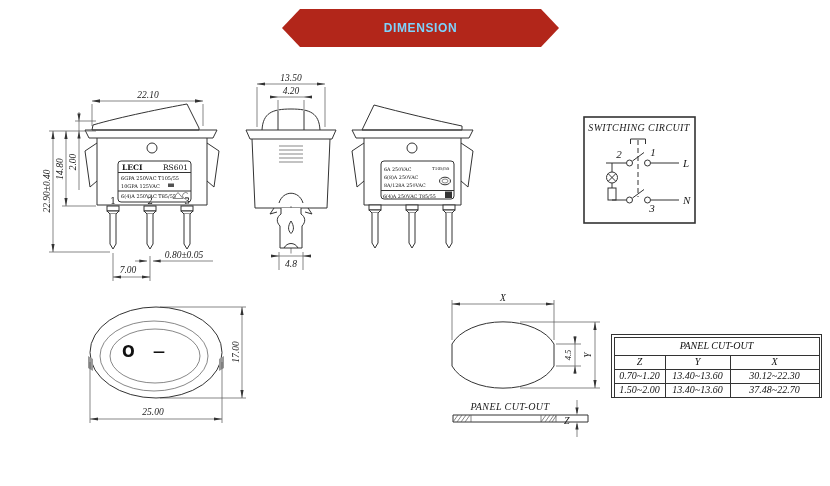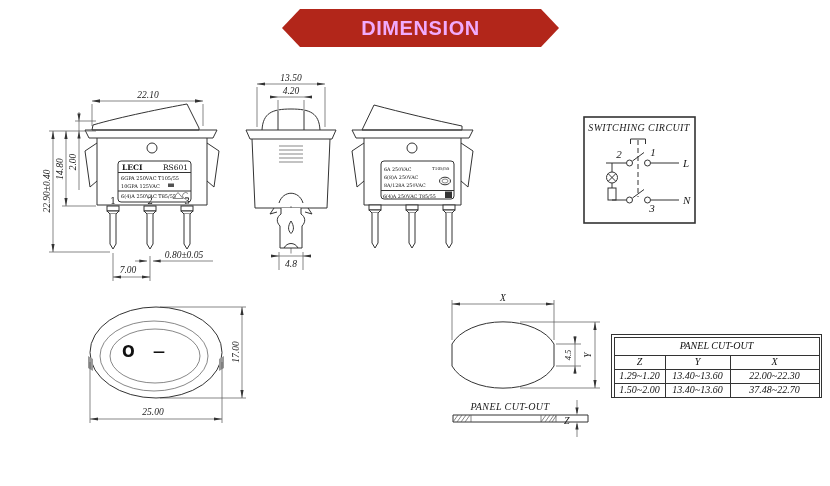--- a/index.html
+++ b/index.html
@@ -1,22 +1,22 @@
 <!DOCTYPE html>
 <html><head>
 <meta charset="utf-8">
 <style>
   html,body{margin:0;padding:0;background:#fff;}
   .canvas{position:relative;width:830px;height:486px;background:#ffffff;overflow:hidden;
           font-family:"Liberation Serif",serif;}
   .banner{position:absolute;left:282px;top:9px;width:277px;height:38px;background:#b2261a;
           clip-path:polygon(0% 50%,6.5% 0%,93.5% 0%,100% 50%,93.5% 100%,6.5% 100%);
           display:flex;align-items:center;justify-content:center;}
-  .banner span{color:#f0abfc;font-family:"Liberation Sans",sans-serif;font-weight:bold;
-          font-size:20px;letter-spacing:0.6px;}
+  .banner span{color:#7dd3fc;font-family:"Liberation Sans",sans-serif;font-weight:bold;
+          font-size:12px;letter-spacing:0.6px;}
   svg{position:absolute;left:0;top:0;}
   .ln{stroke:#333;stroke-width:1;fill:none;}
   .lnw{stroke:#333;stroke-width:1;fill:#fff;}
   .thin{stroke:#555;stroke-width:0.7;fill:none;}
   .fill{fill:#333;stroke:none;}
   .t{font-family:"Liberation Serif",serif;font-style:italic;fill:#1a1a1a;}
   .d{font-size:9.5px;text-anchor:middle;}
   .num{font-size:9px;text-anchor:middle;font-style:normal;font-family:"DejaVu Serif",serif;}
   .lt{font-family:"DejaVu Serif",serif;font-style:normal;fill:#111;}
   .ttl{font-size:10px;letter-spacing:0.4px;text-anchor:middle;}
@@ -294,23 +294,23 @@
       <tbody>
           <tr style="height:18px;">
         <td colspan="3">PANEL CUT-OUT</td>
       </tr>
       <tr style="height:14px;">
         <td class="c0">Z</td>
         <td class="c1">Y</td>
         <td>X</td>
       </tr>
       <tr style="height:14px;">
-        <td>1.29~1.20</td>
+        <td>0.70~1.20</td>
         <td>13.40~13.60</td>
-        <td>22.00~22.30</td>
+        <td>30.12~22.30</td>
       </tr>
       <tr style="height:14px;">
         <td>1.50~2.00</td>
         <td>13.40~13.60</td>
         <td>37.48~22.70</td>
       </tr>
     </tbody>
       </table>
   </div>
 

